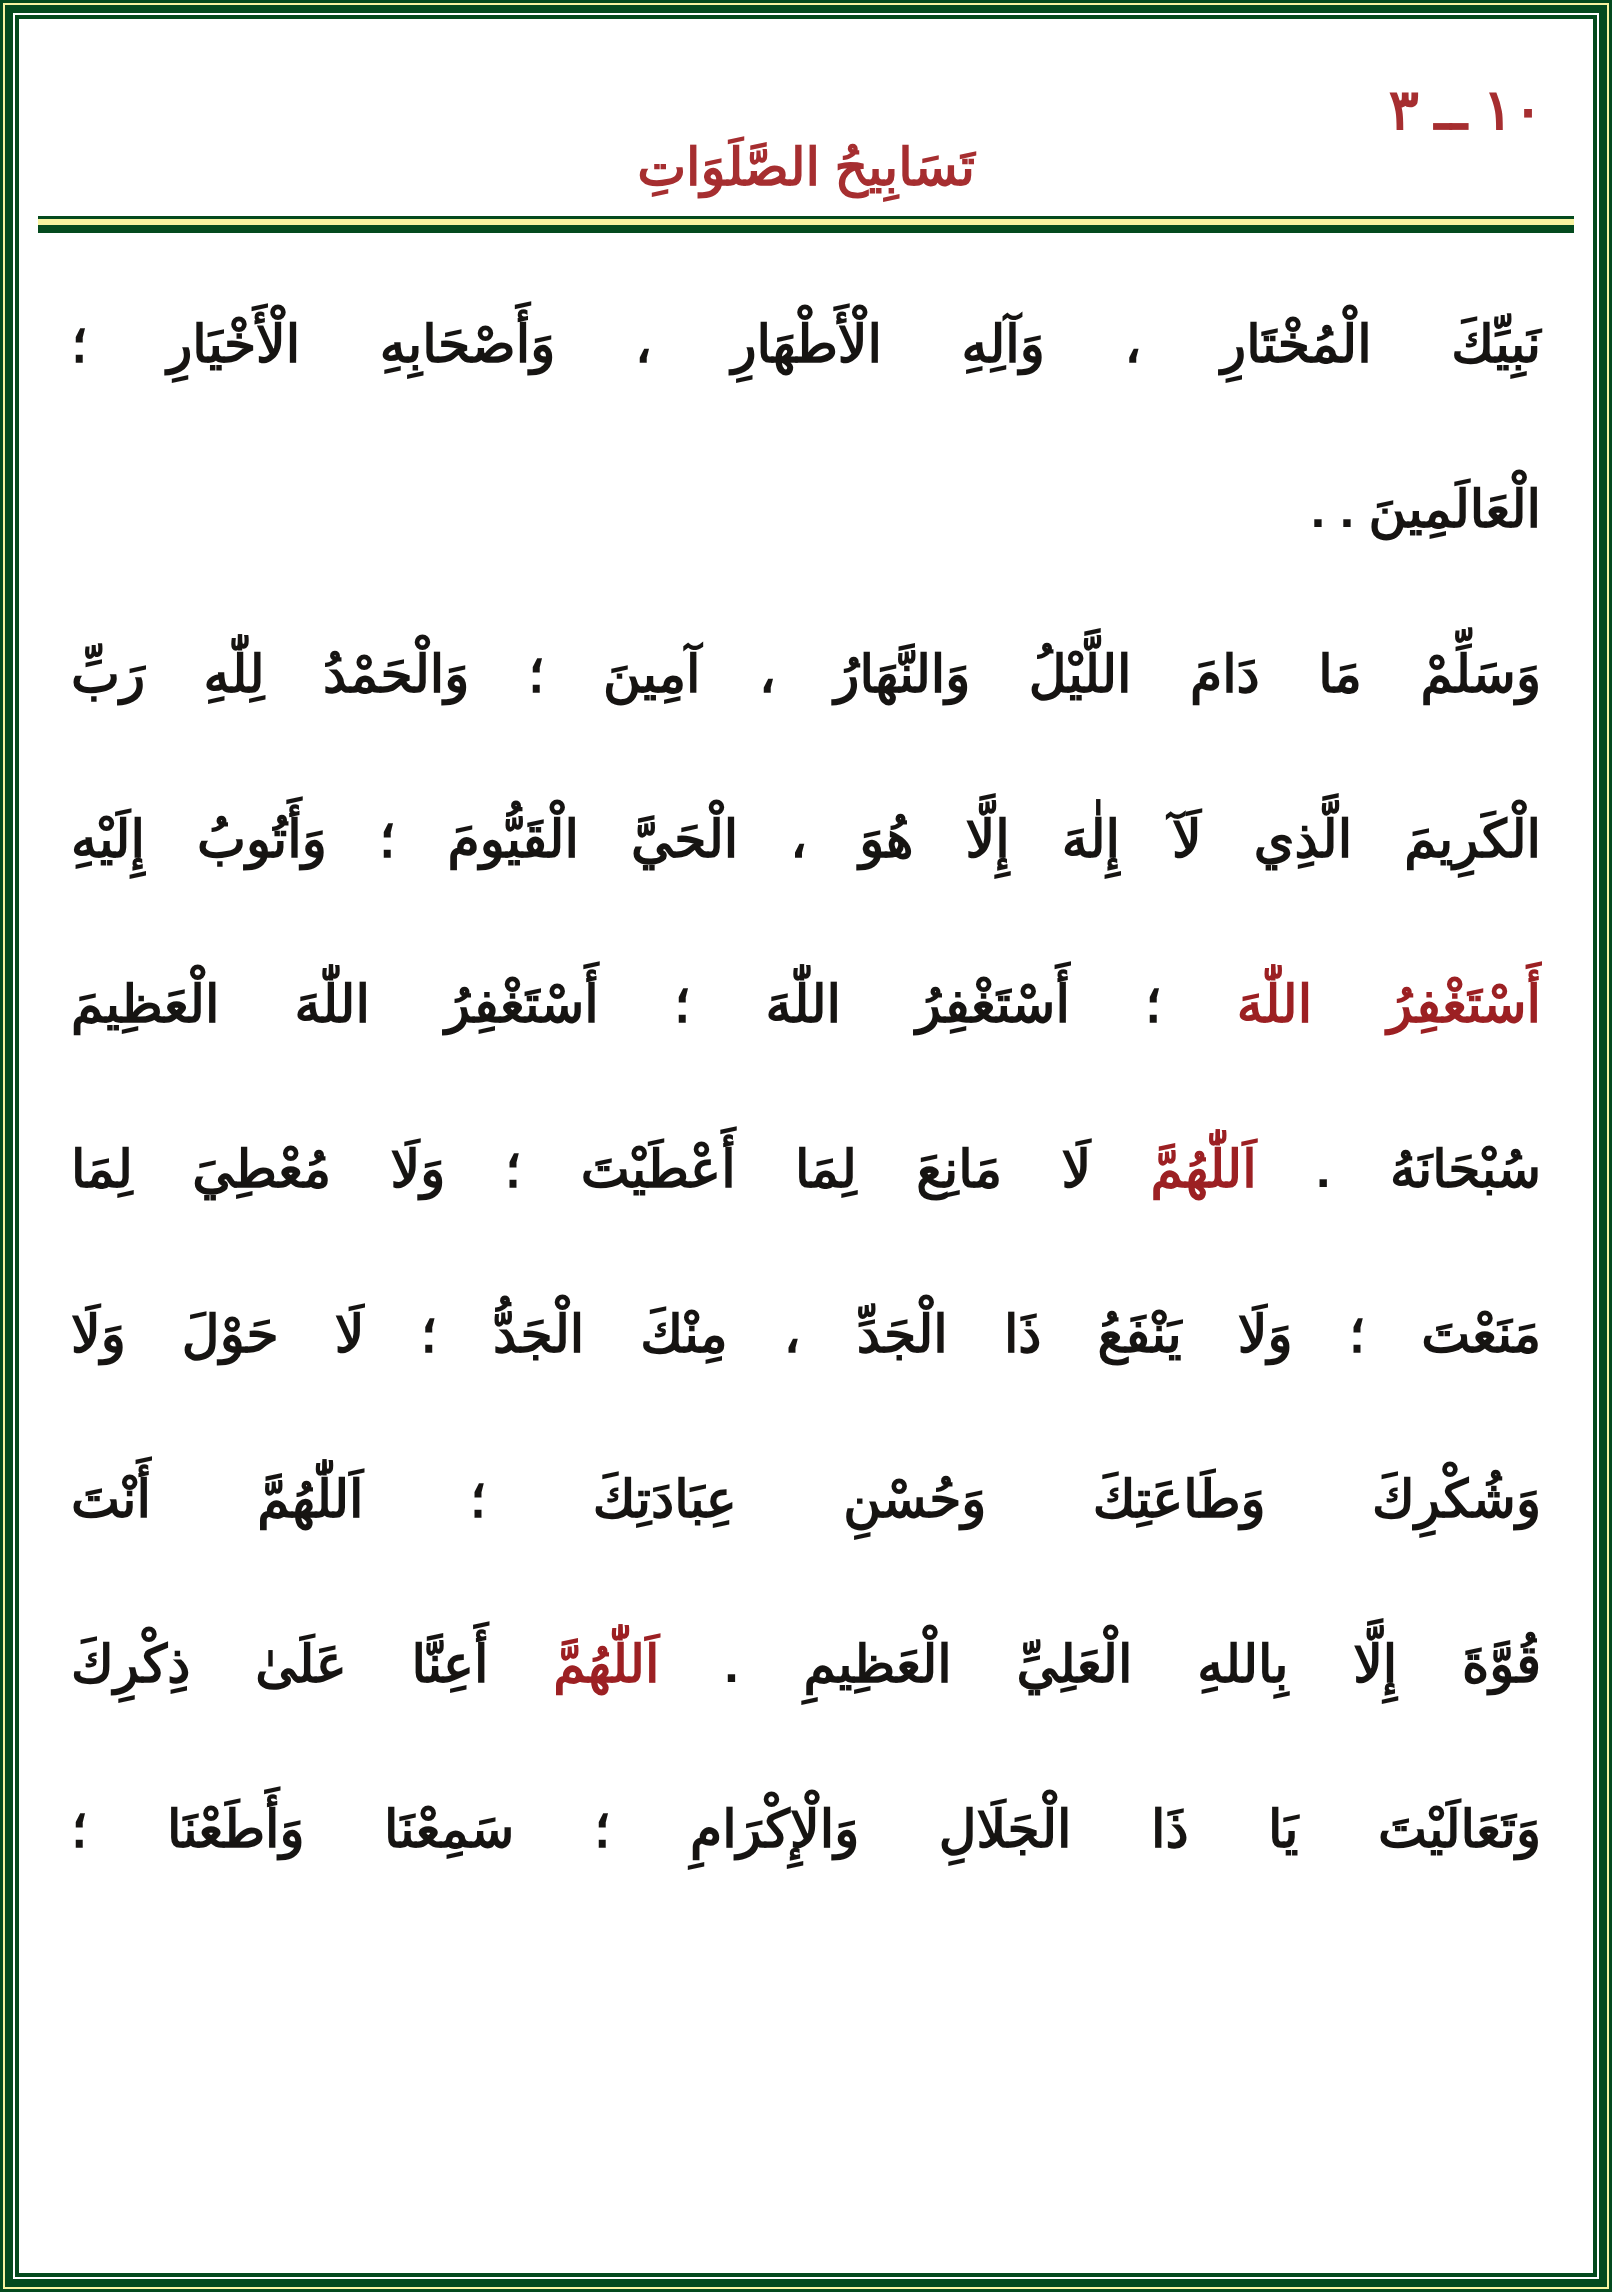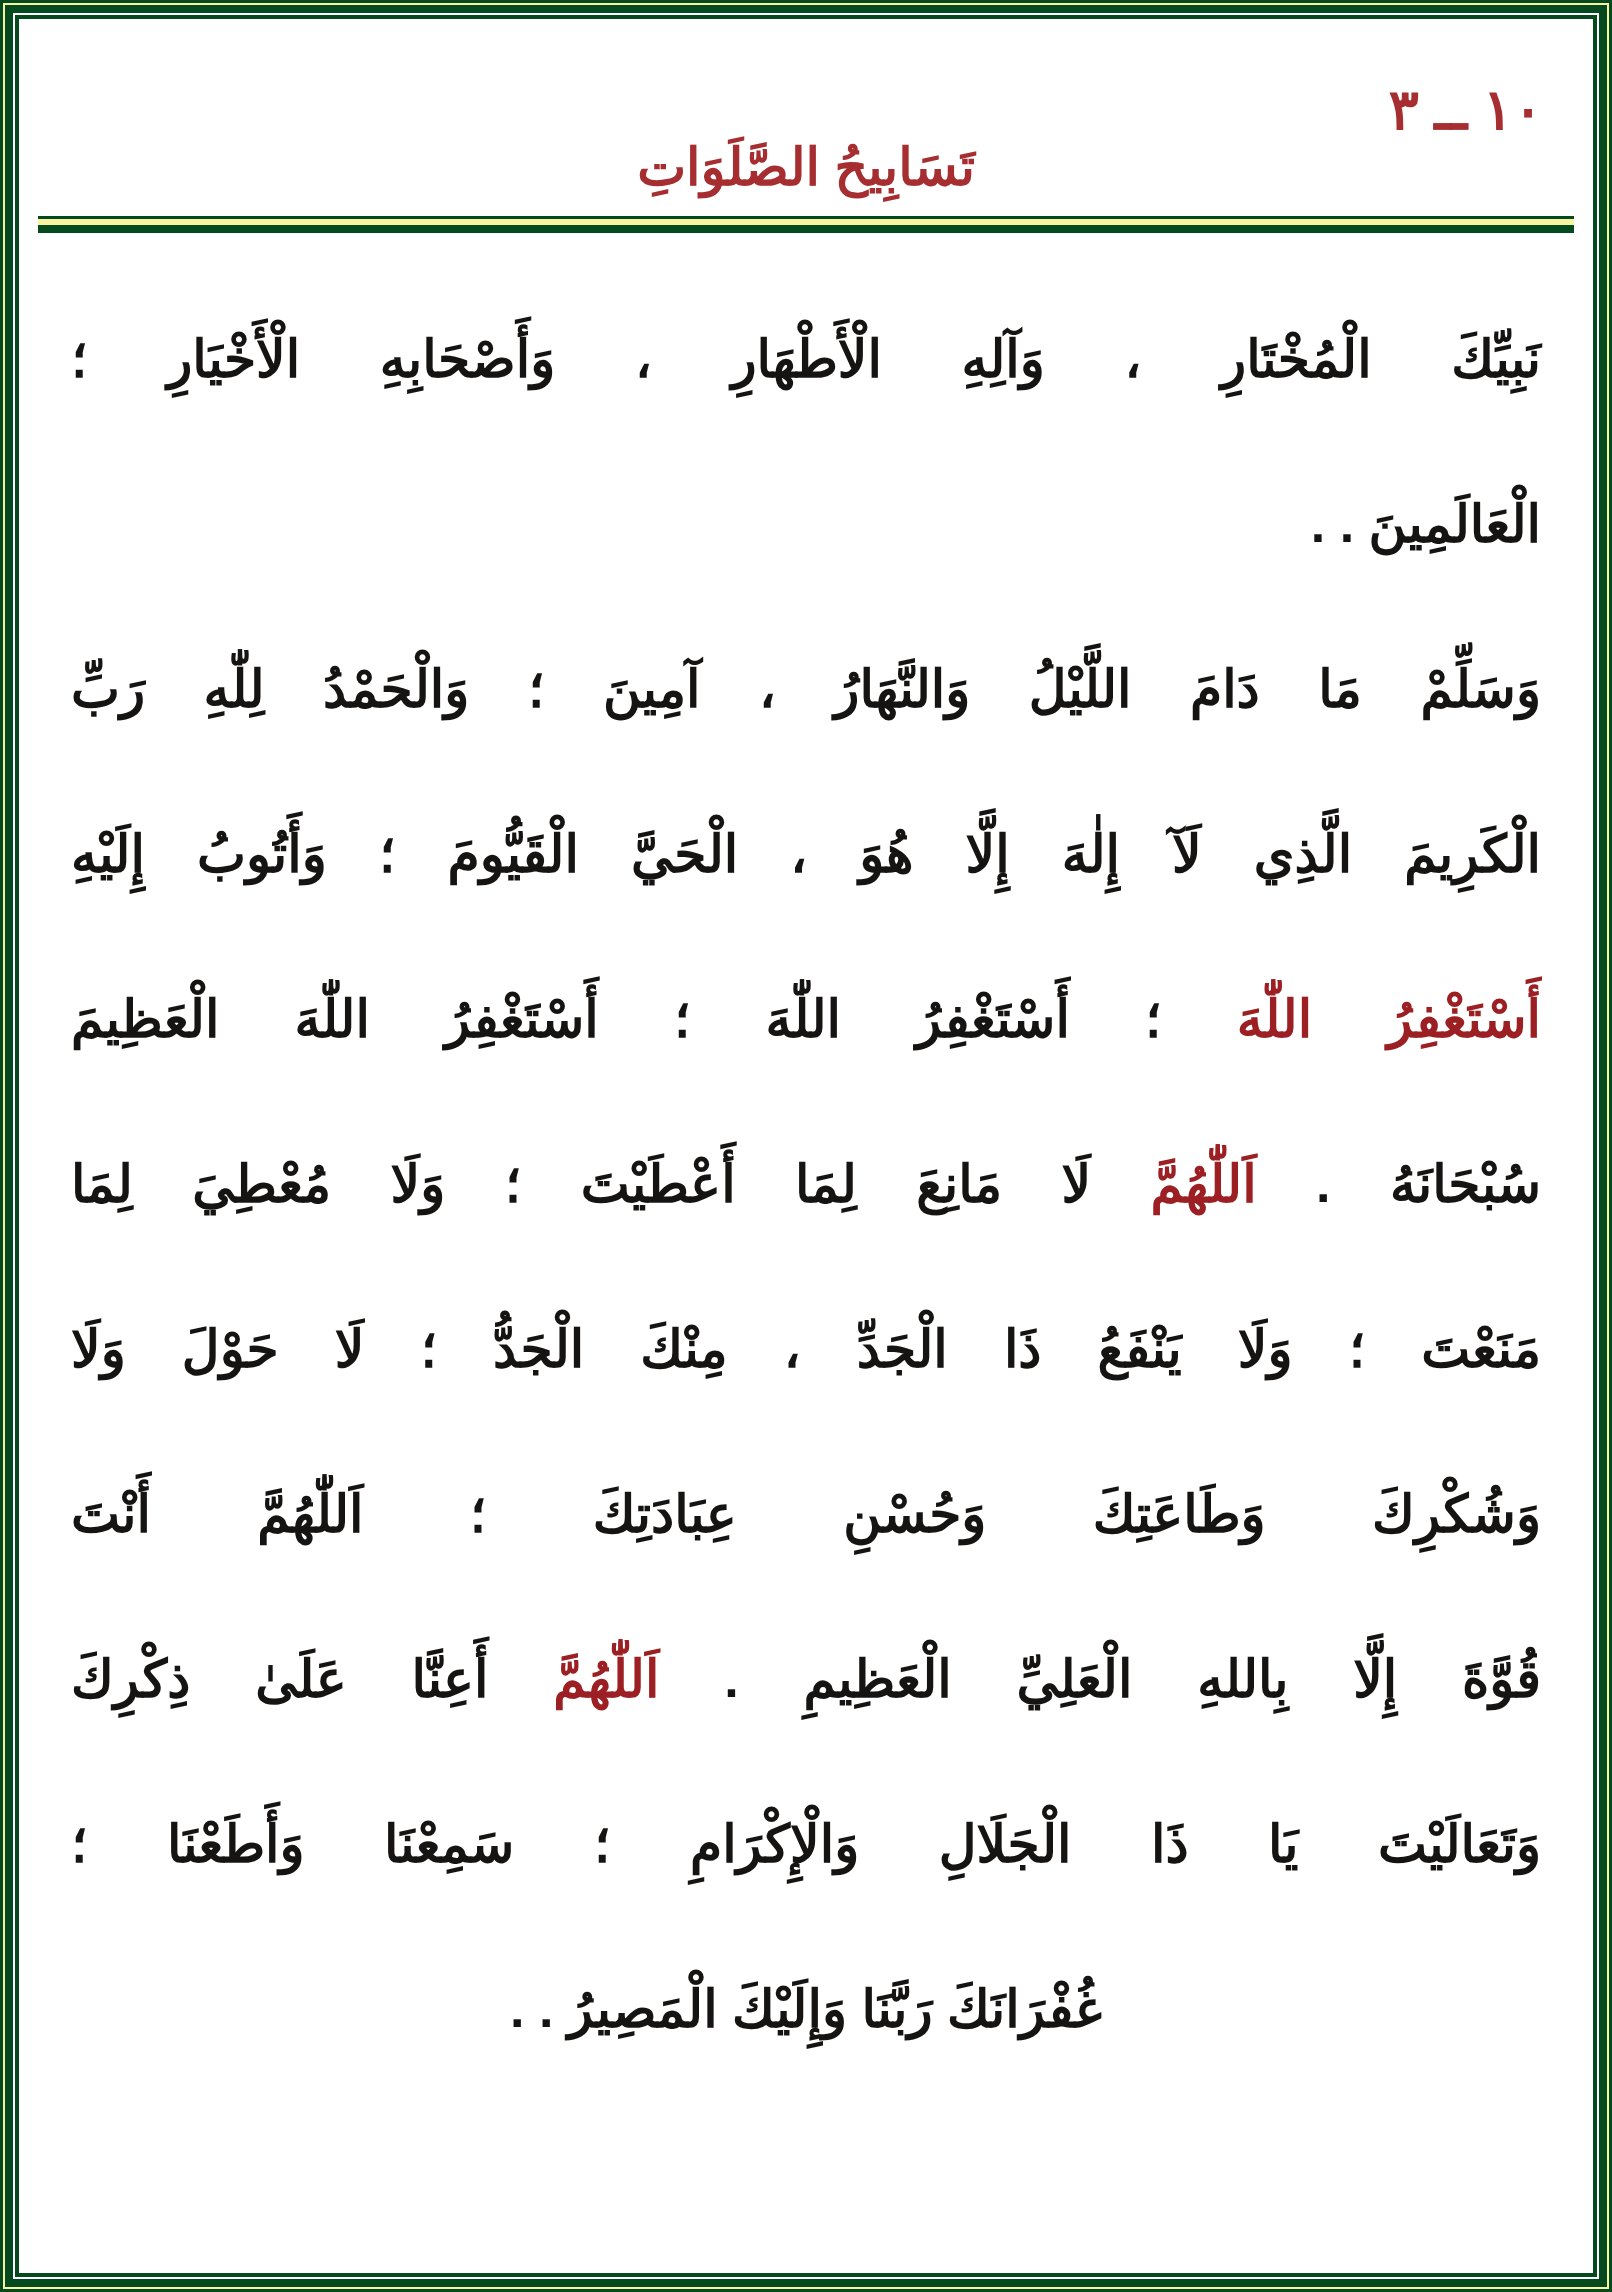--- a/index.html
+++ b/index.html
@@ -46,21 +46,21 @@
     line-height:1.1;
   }
   .header-divider{
     margin:0 19px;
     height:5.8px;
     background:var(--border-yellow);
     border-top:3.8px solid var(--border-green);
     border-bottom:8.6px solid var(--border-green);
   }
   .prayer{
-    padding:44px 52px 0 52px;
+    padding:29px 52px 0 52px;
   }
   .line{
     font-size:52px;
     font-weight:bold;
     color:var(--text-black);
     line-height:165px;
     height:165px;
     text-align:justify;
     text-align-last:justify;
     white-space:nowrap;
@@ -93,21 +93,20 @@
                 <div class="line justify"><span class="seg black">نَبِيِّكَ الْمُخْتَارِ ، وَآلِهِ الْأَطْهَارِ ، وَأَصْحَابِهِ الْأَخْيَارِ ؛</span></div>
                 <div class="line start"><span class="seg black">الْعَالَمِينَ . .</span></div>
                 <div class="line justify"><span class="seg black">وَسَلِّمْ مَا دَامَ اللَّيْلُ وَالنَّهَارُ ، آمِينَ ؛ وَالْحَمْدُ لِلّٰهِ رَبِّ</span></div>
                 <div class="line justify"><span class="seg black">الْكَرِيمَ الَّذِي لَآ إِلٰهَ إِلَّا هُوَ ، الْحَيَّ الْقَيُّومَ ؛ وَأَتُوبُ إِلَيْهِ</span></div>
                 <div class="line justify"><span class="seg red">أَسْتَغْفِرُ اللّٰهَ</span><span class="seg black"> ؛ أَسْتَغْفِرُ اللّٰهَ ؛ أَسْتَغْفِرُ اللّٰهَ الْعَظِيمَ</span></div>
                 <div class="line justify"><span class="seg black">سُبْحَانَهُ . </span><span class="seg red">اَللّٰهُمَّ</span><span class="seg black"> لَا مَانِعَ لِمَا أَعْطَيْتَ ؛ وَلَا مُعْطِيَ لِمَا</span></div>
                 <div class="line justify"><span class="seg black">مَنَعْتَ ؛ وَلَا يَنْفَعُ ذَا الْجَدِّ ، مِنْكَ الْجَدُّ ؛ لَا حَوْلَ وَلَا</span></div>
                 <div class="line justify"><span class="seg black">وَشُكْرِكَ وَطَاعَتِكَ وَحُسْنِ عِبَادَتِكَ ؛ اَللّٰهُمَّ أَنْتَ</span></div>
                 <div class="line justify"><span class="seg black">قُوَّةَ إِلَّا بِاللهِ الْعَلِيِّ الْعَظِيمِ . </span><span class="seg red">اَللّٰهُمَّ</span><span class="seg black"> أَعِنَّا عَلَىٰ ذِكْرِكَ</span></div>
                 <div class="line justify"><span class="seg black">وَتَعَالَيْتَ يَا ذَا الْجَلَالِ وَالْإِكْرَامِ ؛ سَمِعْنَا وَأَطَعْنَا ؛</span></div>
-                <div class="line center"><span class="seg black">غُفْرَانَكَ رَبَّنَا وَإِلَيْكَ الْمَصِيرُ . .</span></div>
               </main>
 
             </div>
           </div>
         </div>
       </div>
     </div>
   </div>
 </div>
 

